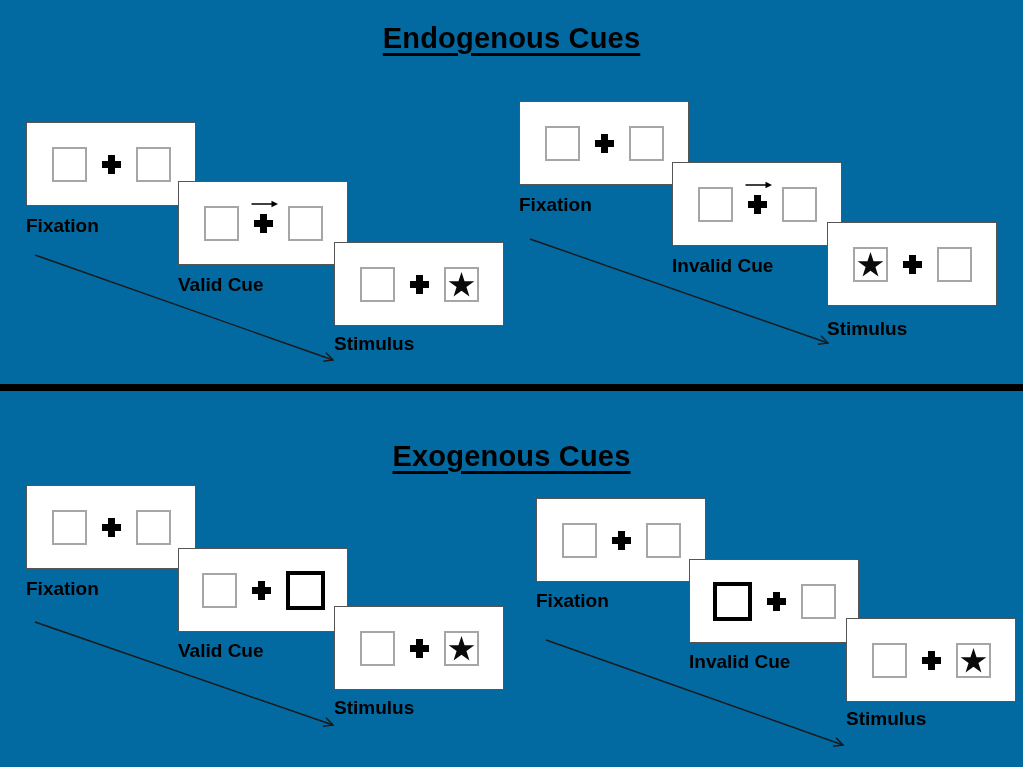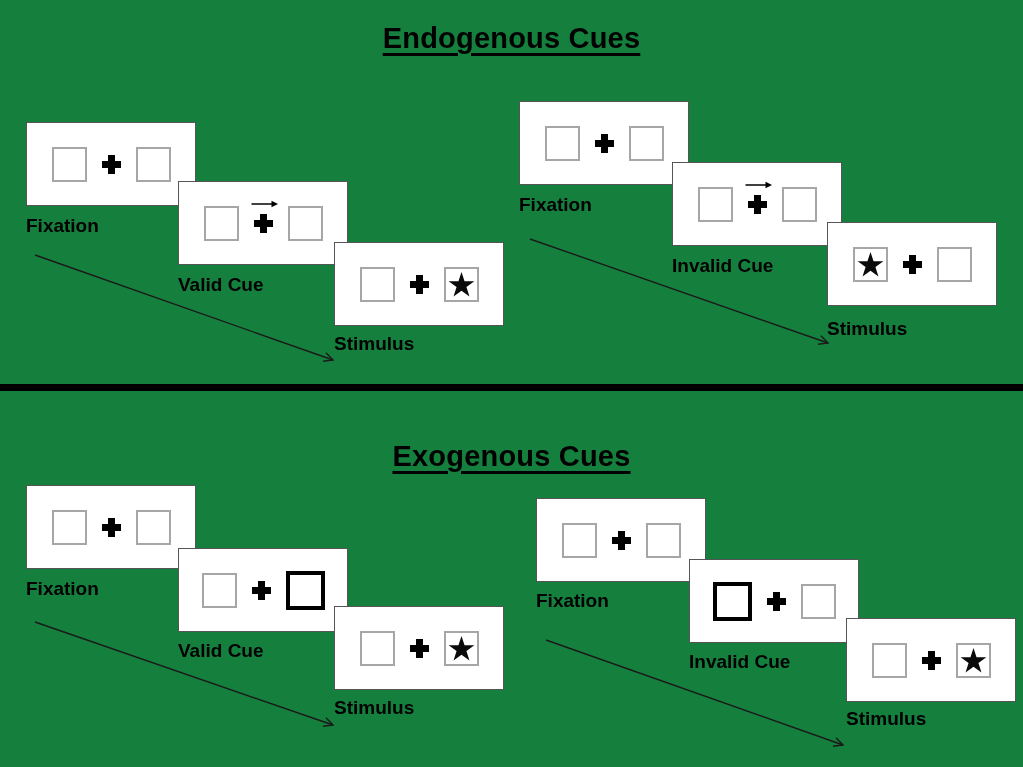--- a/index.html
+++ b/index.html
@@ -1,17 +1,17 @@
 <!DOCTYPE html>
 <html><head>
 <meta charset="utf-8">
 <style>
   html,body { margin:0; padding:0; background:#fff; }
   .canvas {
-    position:relative; width:1023px; height:767px; background:#15803d;
+    position:relative; width:1023px; height:767px; background:#0369a1;
     font-family:"Liberation Sans", sans-serif; color:#000; overflow:hidden;
   }
   .title { position:absolute; left:0; width:100%; text-align:center;
            font-weight:bold; font-size:29px; letter-spacing:0.2px; }
   .title .u { text-decoration:underline; text-decoration-thickness:3px; text-underline-offset:5px; }
   .divider { position:absolute; left:0; top:384px; width:1023px; height:7px; background:#000; }
 
   .card {
     position:absolute; width:170px; height:84px; background:#fff;
     border:1.4px solid #555; box-sizing:border-box;

